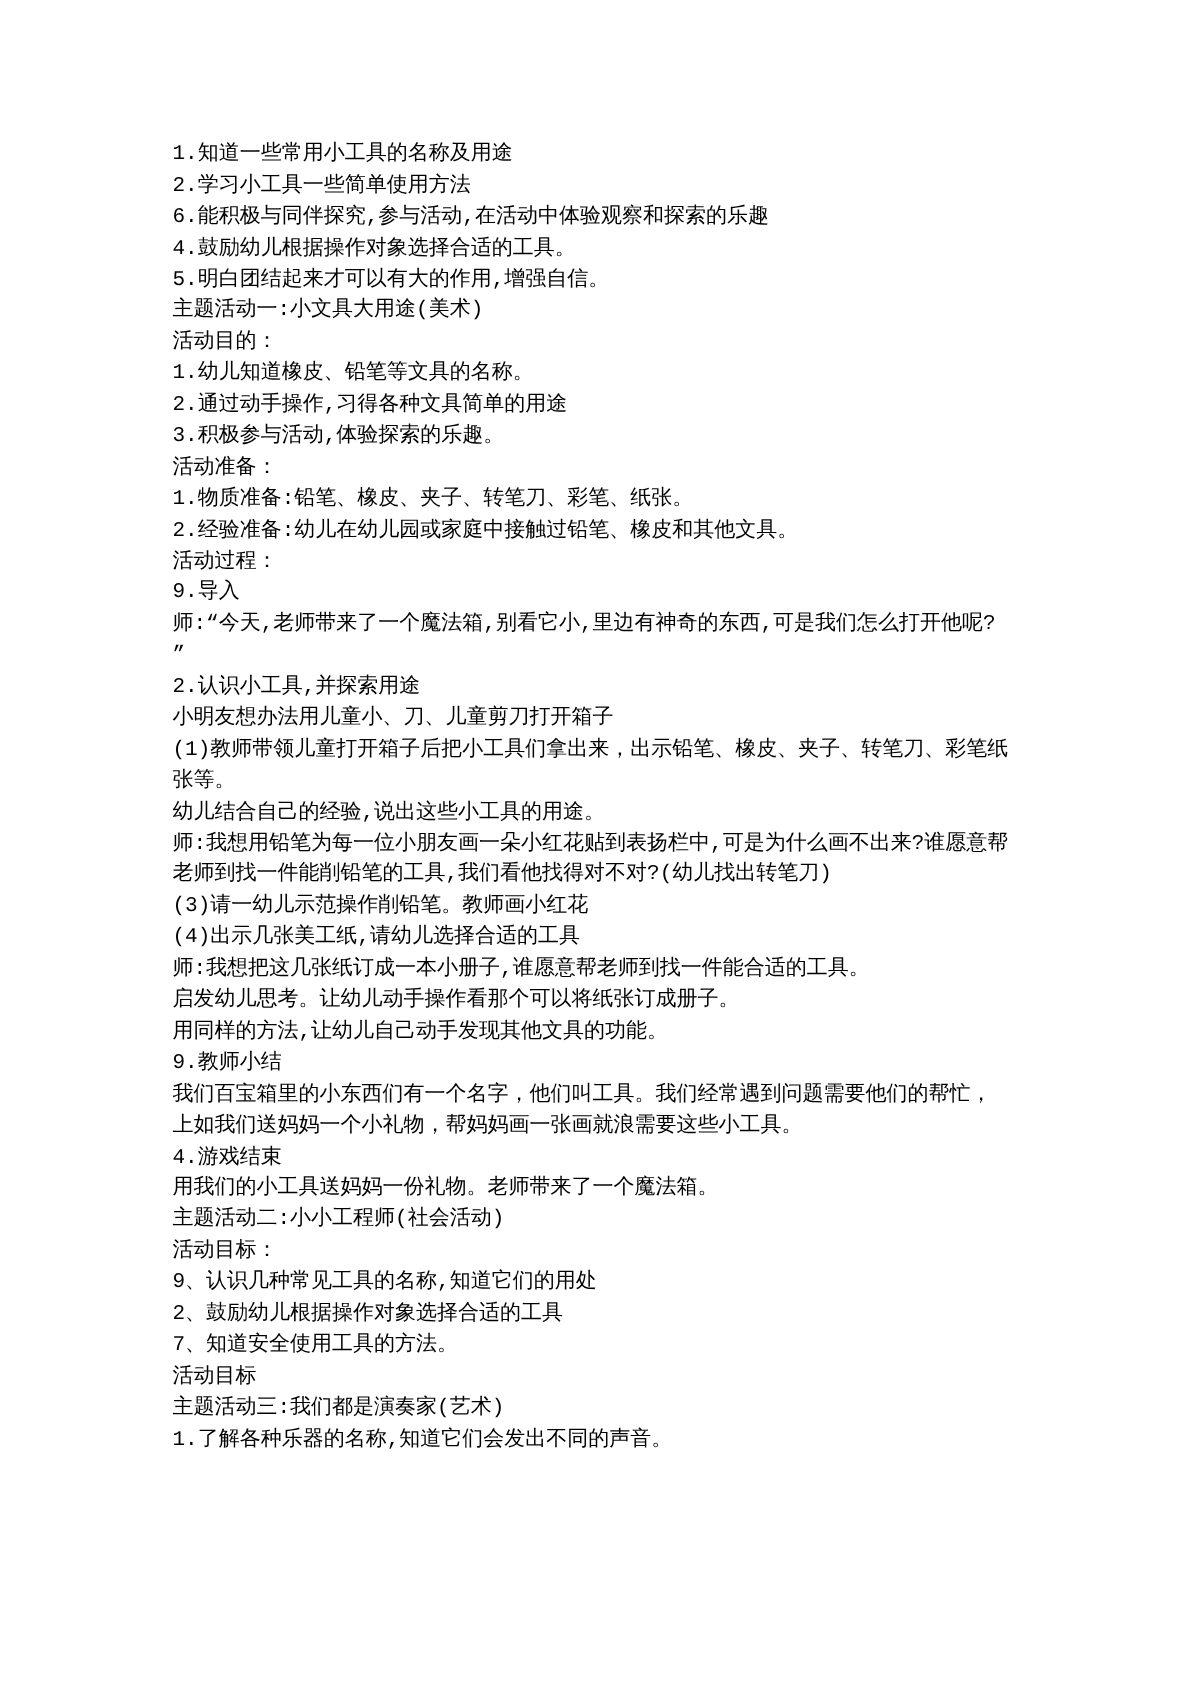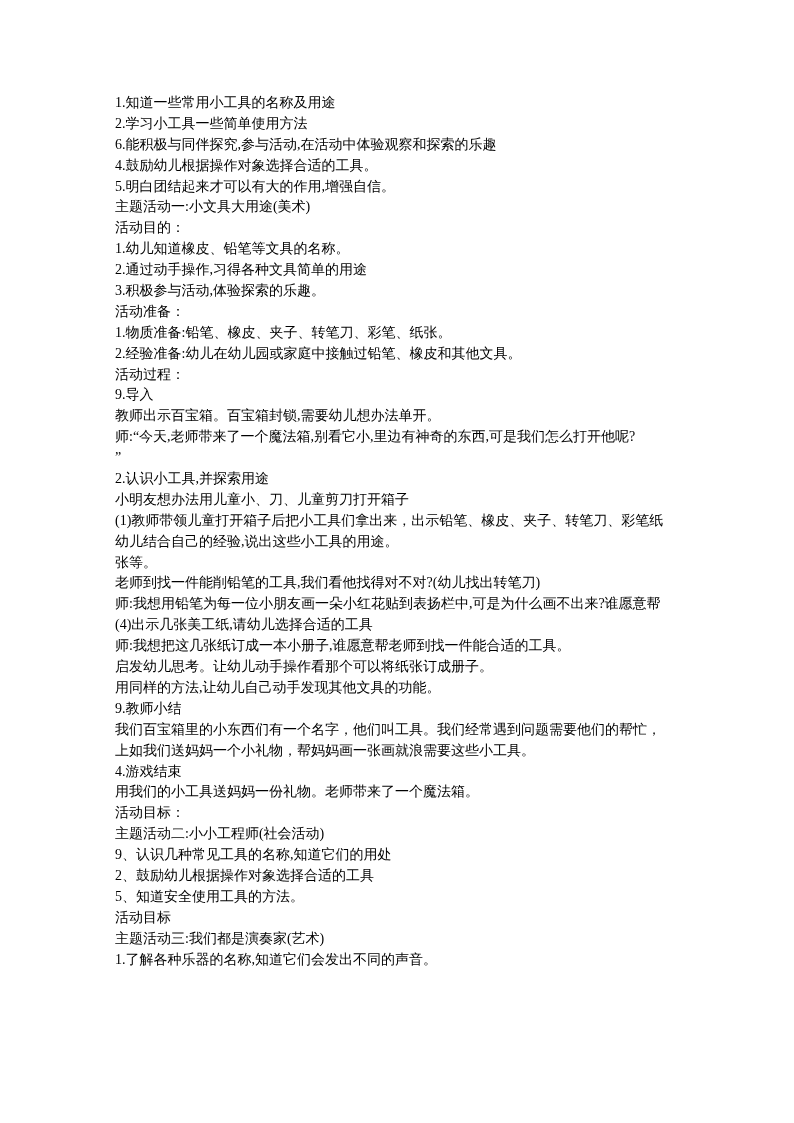--- a/index.html
+++ b/index.html
@@ -6,21 +6,21 @@
     margin: 0;
     padding: 0;
     background: #ffffff;
   }
   .page {
     position: relative;
     width: 794px;
     height: 1123px;
     background: #ffffff;
     overflow: hidden;
-    font-family: Liberation Serif, serif;
+    font-family: Liberation Mono, monospace;
   }
   .doc-body {
     position: absolute;
     left: 115px;
     top: 93px;
     width: 600px;
   }
   .line {
     font-size: 14px;
     line-height: 20.9px;
@@ -43,41 +43,41 @@
       <div class="line">主题活动一:小文具大用途(美术)</div>
       <div class="line">活动目的：</div>
       <div class="line">1.幼儿知道橡皮、铅笔等文具的名称。</div>
       <div class="line">2.通过动手操作,习得各种文具简单的用途</div>
       <div class="line">3.积极参与活动,体验探索的乐趣。</div>
       <div class="line">活动准备：</div>
       <div class="line">1.物质准备:铅笔、橡皮、夹子、转笔刀、彩笔、纸张。</div>
       <div class="line">2.经验准备:幼儿在幼儿园或家庭中接触过铅笔、橡皮和其他文具。</div>
       <div class="line">活动过程：</div>
       <div class="line">9.导入</div>
-      <div class="line">教师出示百宝箱。百宝箱封锁,需要幼儿想办法单开。</div>
       <div class="line">师:“今天,老师带来了一个魔法箱,别看它小,里边有神奇的东西,可是我们怎么打开他呢?</div>
       <div class="line">”</div>
       <div class="line">2.认识小工具,并探索用途</div>
       <div class="line">小明友想办法用儿童小、刀、儿童剪刀打开箱子</div>
       <div class="line">(1)教师带领儿童打开箱子后把小工具们拿出来，出示铅笔、橡皮、夹子、转笔刀、彩笔纸</div>
+      <div class="line">张等。</div>
       <div class="line">幼儿结合自己的经验,说出这些小工具的用途。</div>
-      <div class="line">张等。</div>
+      <div class="line">师:我想用铅笔为每一位小朋友画一朵小红花贴到表扬栏中,可是为什么画不出来?谁愿意帮</div>
       <div class="line">老师到找一件能削铅笔的工具,我们看他找得对不对?(幼儿找出转笔刀)</div>
-      <div class="line">师:我想用铅笔为每一位小朋友画一朵小红花贴到表扬栏中,可是为什么画不出来?谁愿意帮</div>
+      <div class="line">(3)请一幼儿示范操作削铅笔。教师画小红花</div>
       <div class="line">(4)出示几张美工纸,请幼儿选择合适的工具</div>
       <div class="line">师:我想把这几张纸订成一本小册子,谁愿意帮老师到找一件能合适的工具。</div>
       <div class="line">启发幼儿思考。让幼儿动手操作看那个可以将纸张订成册子。</div>
       <div class="line">用同样的方法,让幼儿自己动手发现其他文具的功能。</div>
       <div class="line">9.教师小结</div>
       <div class="line">我们百宝箱里的小东西们有一个名字，他们叫工具。我们经常遇到问题需要他们的帮忙，</div>
       <div class="line">上如我们送妈妈一个小礼物，帮妈妈画一张画就浪需要这些小工具。</div>
       <div class="line">4.游戏结束</div>
       <div class="line">用我们的小工具送妈妈一份礼物。老师带来了一个魔法箱。</div>
+      <div class="line">主题活动二:小小工程师(社会活动)</div>
       <div class="line">活动目标：</div>
-      <div class="line">主题活动二:小小工程师(社会活动)</div>
       <div class="line">9、认识几种常见工具的名称,知道它们的用处</div>
       <div class="line">2、鼓励幼儿根据操作对象选择合适的工具</div>
-      <div class="line">5、知道安全使用工具的方法。</div>
+      <div class="line">7、知道安全使用工具的方法。</div>
       <div class="line">活动目标</div>
       <div class="line">主题活动三:我们都是演奏家(艺术)</div>
       <div class="line">1.了解各种乐器的名称,知道它们会发出不同的声音。</div>
     </div>
 </div>
 
 </body></html>

